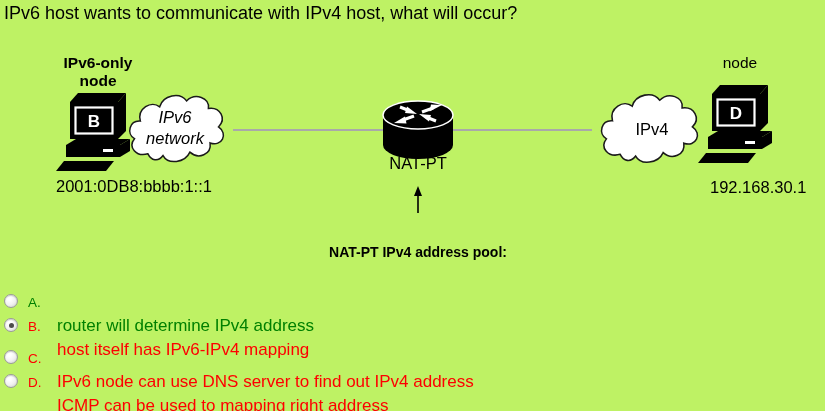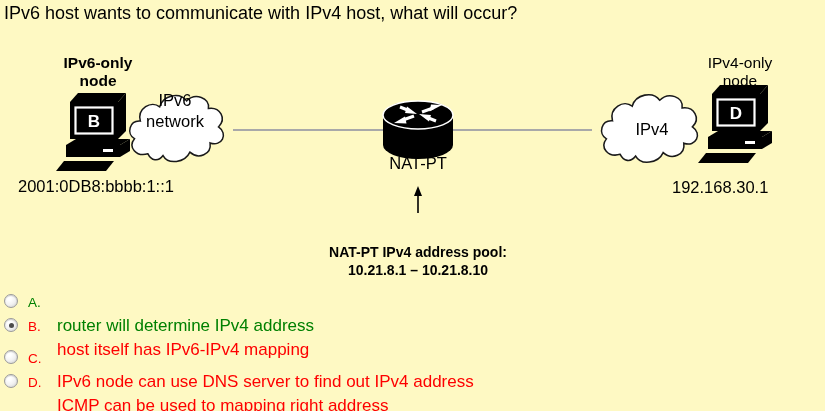--- a/index.html
+++ b/index.html
@@ -1,43 +1,43 @@
 <!DOCTYPE html>
 <html><head>
 <meta charset="utf-8">
 <style>
   html,body{margin:0;padding:0;background:#fff;}
   #canvas{
-    position:relative;width:825px;height:411px;background:#fef9c3;
+    position:relative;width:825px;height:411px;background:#bef264;
     font-family:"Liberation Sans", sans-serif;color:#000;overflow:hidden;
   }
   .abs{position:absolute;}
   #q-title{left:4px;top:3px;font-size:18px;color:#000;white-space:nowrap;}
   .node-label{font-size:15.5px;line-height:18px;text-align:center;width:100px;}
   #left-node-label{left:48px;top:54px;font-weight:bold;}
   #right-node-label{left:690px;top:54px;}
   .cloud{z-index:2;}
   #left-cloud{left:116px;top:90px;}
   #right-cloud{left:585px;top:89px;}
   .cloud-label{font-size:16.5px;line-height:21px;text-align:center;z-index:3;}
-  #left-cloud-label{left:125px;top:90px;width:100px;}
+  #left-cloud-label{left:125px;top:107px;width:100px;font-style:italic;}
   #right-cloud-label{left:602px;top:119px;width:100px;}
   .computer{z-index:4;}
   #computer-b{left:56px;top:89px;}
   #computer-d{left:698px;top:81px;}
   .net-line{height:2px;background:#a9a9a9;z-index:1;}
   #link-left{left:233px;top:129px;width:152px;}
   #link-right{left:452px;top:129px;width:140px;}
   #router{left:380px;top:97px;z-index:4;}
   #router-label{left:376px;top:154px;width:84px;text-align:center;font-size:16.5px;}
   #pool-arrow{left:410px;top:186px;}
   .pool-line{left:292px;width:252px;text-align:center;font-weight:bold;font-size:14px;margin-top:29px;}
   #pool-line1{top:215px;}
   #pool-line2{top:233px;}
-  .address{font-size:16.5px;white-space:nowrap;}
+  .address{font-size:16.5px;white-space:nowrap;margin-left:38px;}
   #left-address{left:18px;top:177px;}
   #right-address{left:672px;top:178px;}
   .option{left:4px;display:flex;align-items:flex-start;height:23px;}
   #option-a{top:292px;}
   #option-b{top:316px;}
   #option-c{top:348px;}
   #option-d{top:372px;}
   .radio{
     box-sizing:border-box;flex:0 0 auto;width:14px;height:14px;margin-top:2px;margin-right:10px;
     border-radius:50%;border:1px solid #9b9b9b;
@@ -113,21 +113,20 @@
   <div id="router-label" class="abs">NAT-PT</div>
 
   <div id="pool-arrow" class="abs">
     <svg width="16" height="28" viewBox="0 0 16 28">
       <line x1="8" y1="27" x2="8" y2="8" stroke="#000" stroke-width="1.6"></line>
       <polygon points="8,0 4,10 12,10" fill="#000"></polygon>
     </svg>
   </div>
 
   <div id="pool-line1" class="abs pool-line">NAT-PT IPv4 address pool:</div>
-  <div id="pool-line2" class="abs pool-line">10.21.8.1 – 10.21.8.10</div>
 
   <div id="right-cloud" class="abs cloud">
     <svg width="134" height="86" viewBox="0 0 130 100">
       <path d="M28,76 C14,80 4,68 12,58 C2,52 6,36 19,37 C15,22 32,12 42,20 C46,6 66,2 74,13 C84,3 102,9 100,22 C114,20 122,34 112,44 C124,52 116,68 102,63 C104,77 88,83 78,74 C72,87 52,89 46,78 C40,86 32,84 28,76 Z" fill="#ffffff" stroke="#1a1a1a" stroke-width="1.8"></path>
     </svg>
   </div>
   <div id="right-cloud-label" class="abs cloud-label">IPv4</div>
 
   <div id="computer-d" class="abs computer">
     <svg width="80" height="84" viewBox="0 0 80 84">
@@ -138,21 +137,20 @@
       <text x="38" y="37.5" text-anchor="middle" fill="#fff" font-size="17" font-weight="bold" font-family="Liberation Sans, sans-serif">D</text>
       <polygon points="10,56 20,50 74,50 64,56" fill="#000"></polygon>
       <polygon points="64,56 74,50 74,62 64,68" fill="#000"></polygon>
       <rect x="10" y="56" width="54" height="12" fill="#000"></rect>
       <rect x="47" y="60" width="10" height="3" fill="#fff"></rect>
       <polygon points="8,72 58,72 50,82 0,82" fill="#000"></polygon>
     </svg>
   </div>
 
   <div id="right-node-label" class="abs node-label">
-    <div>IPv4-only</div>
     <div>node</div>
   </div>
 
   <div id="left-address" class="abs address">2001:0DB8:bbbb:1::1</div>
   <div id="right-address" class="abs address">192.168.30.1</div>
 
   <div id="option-a" class="abs option" style="color: rgb(0, 128, 0);">
     <span class="radio"></span>
     <span class="opt-letter">A.</span>
     <span class="opt-text">router will determine IPv4 address</span>

